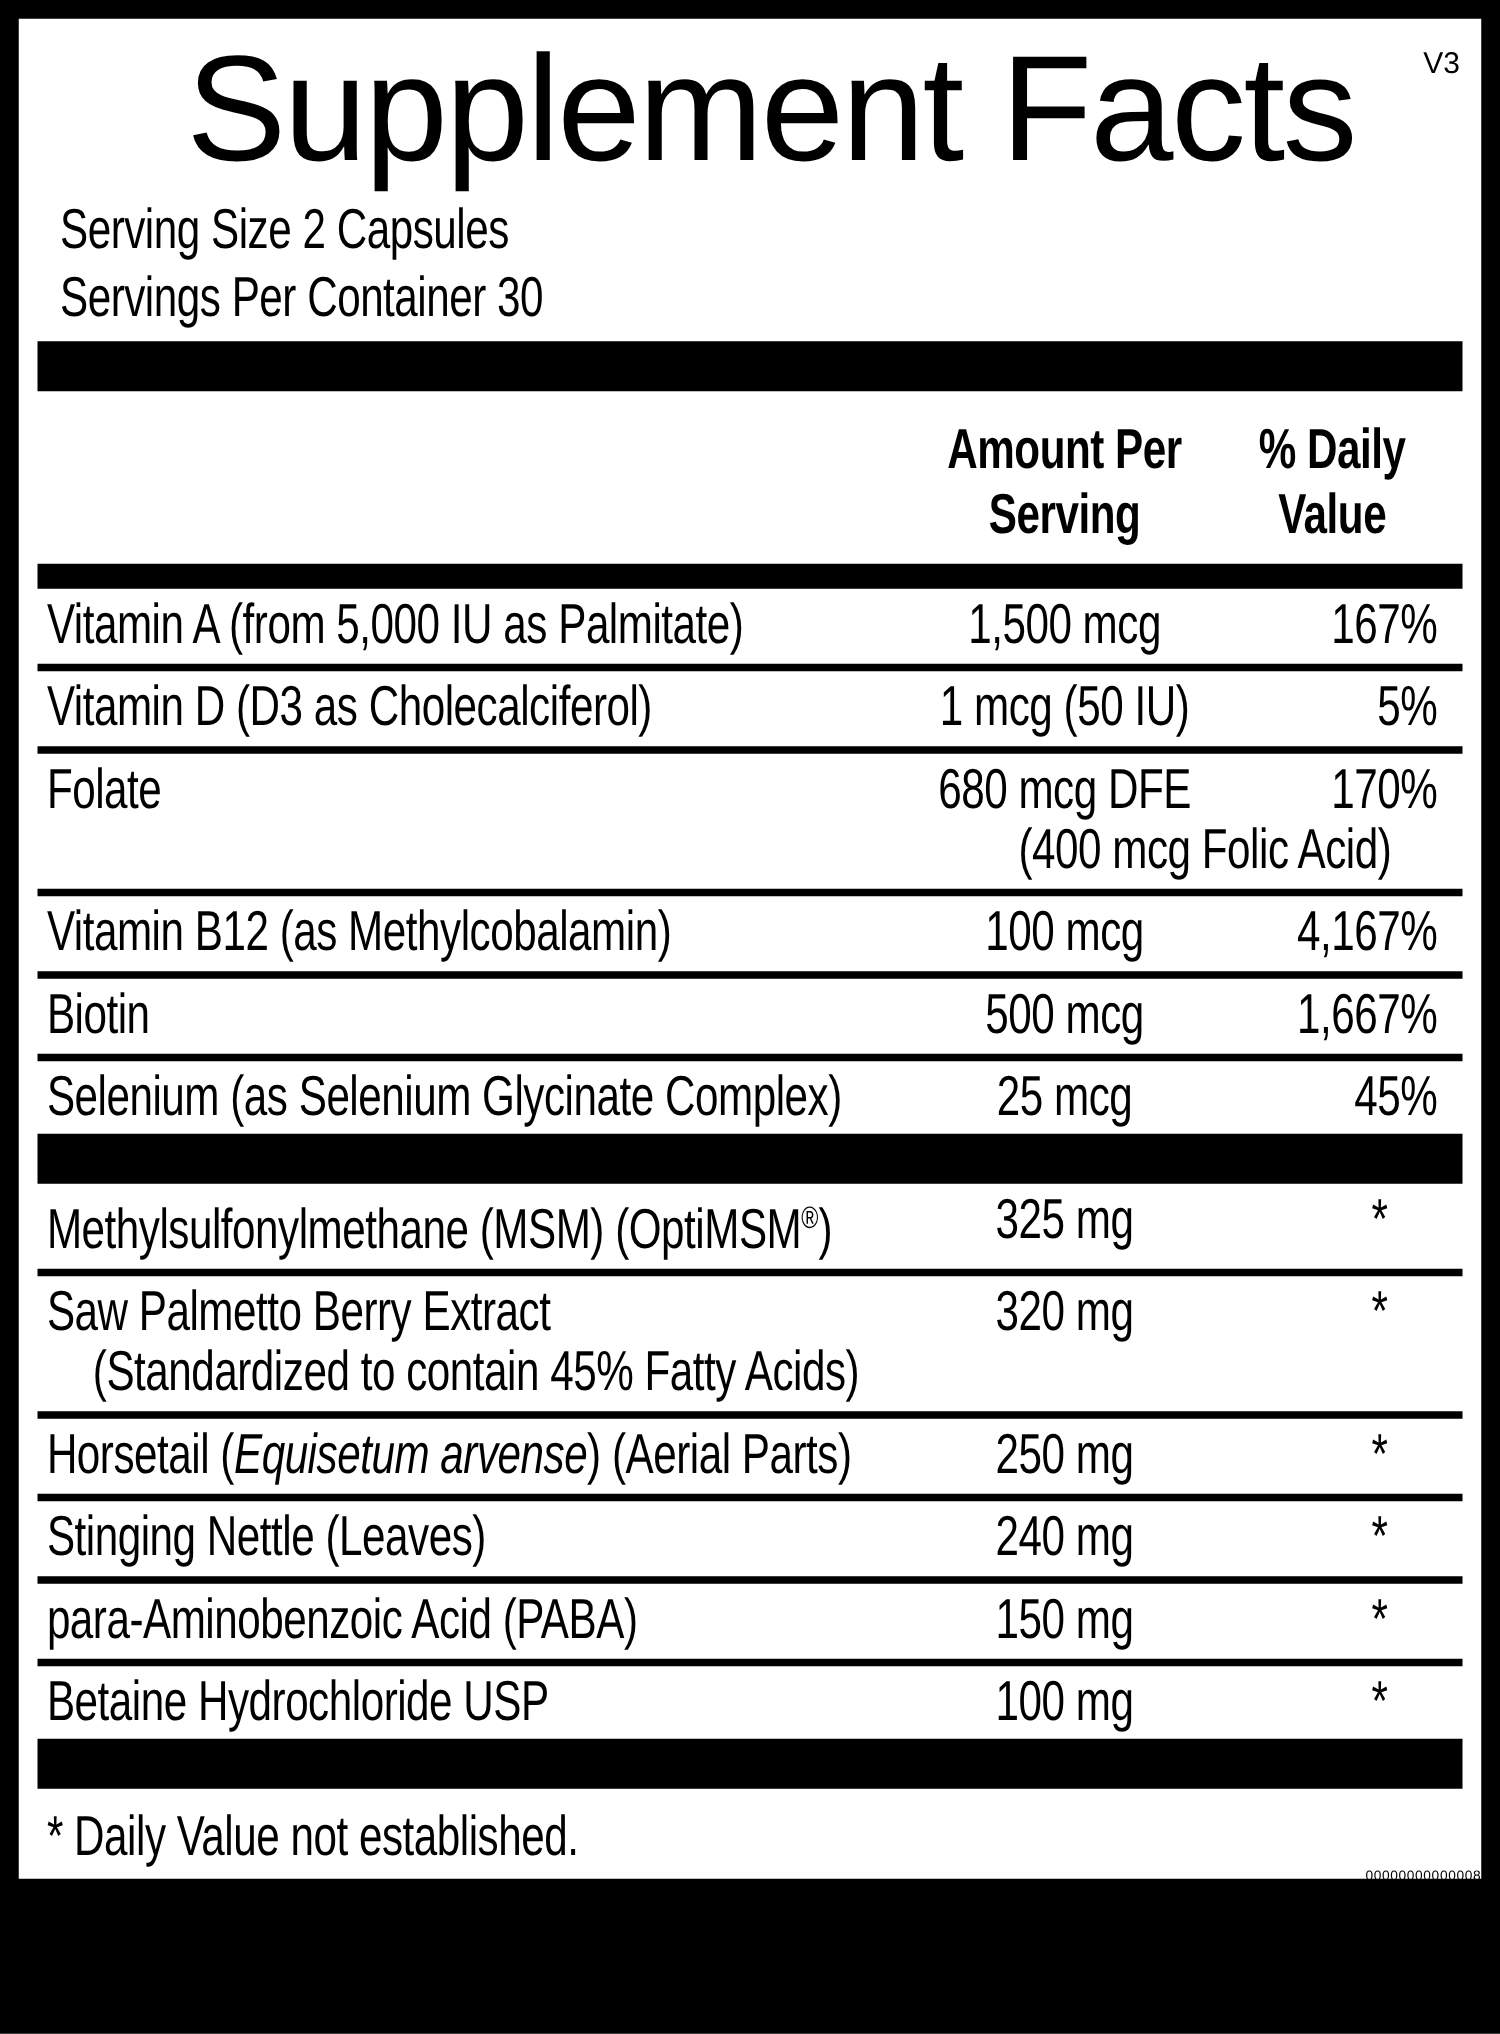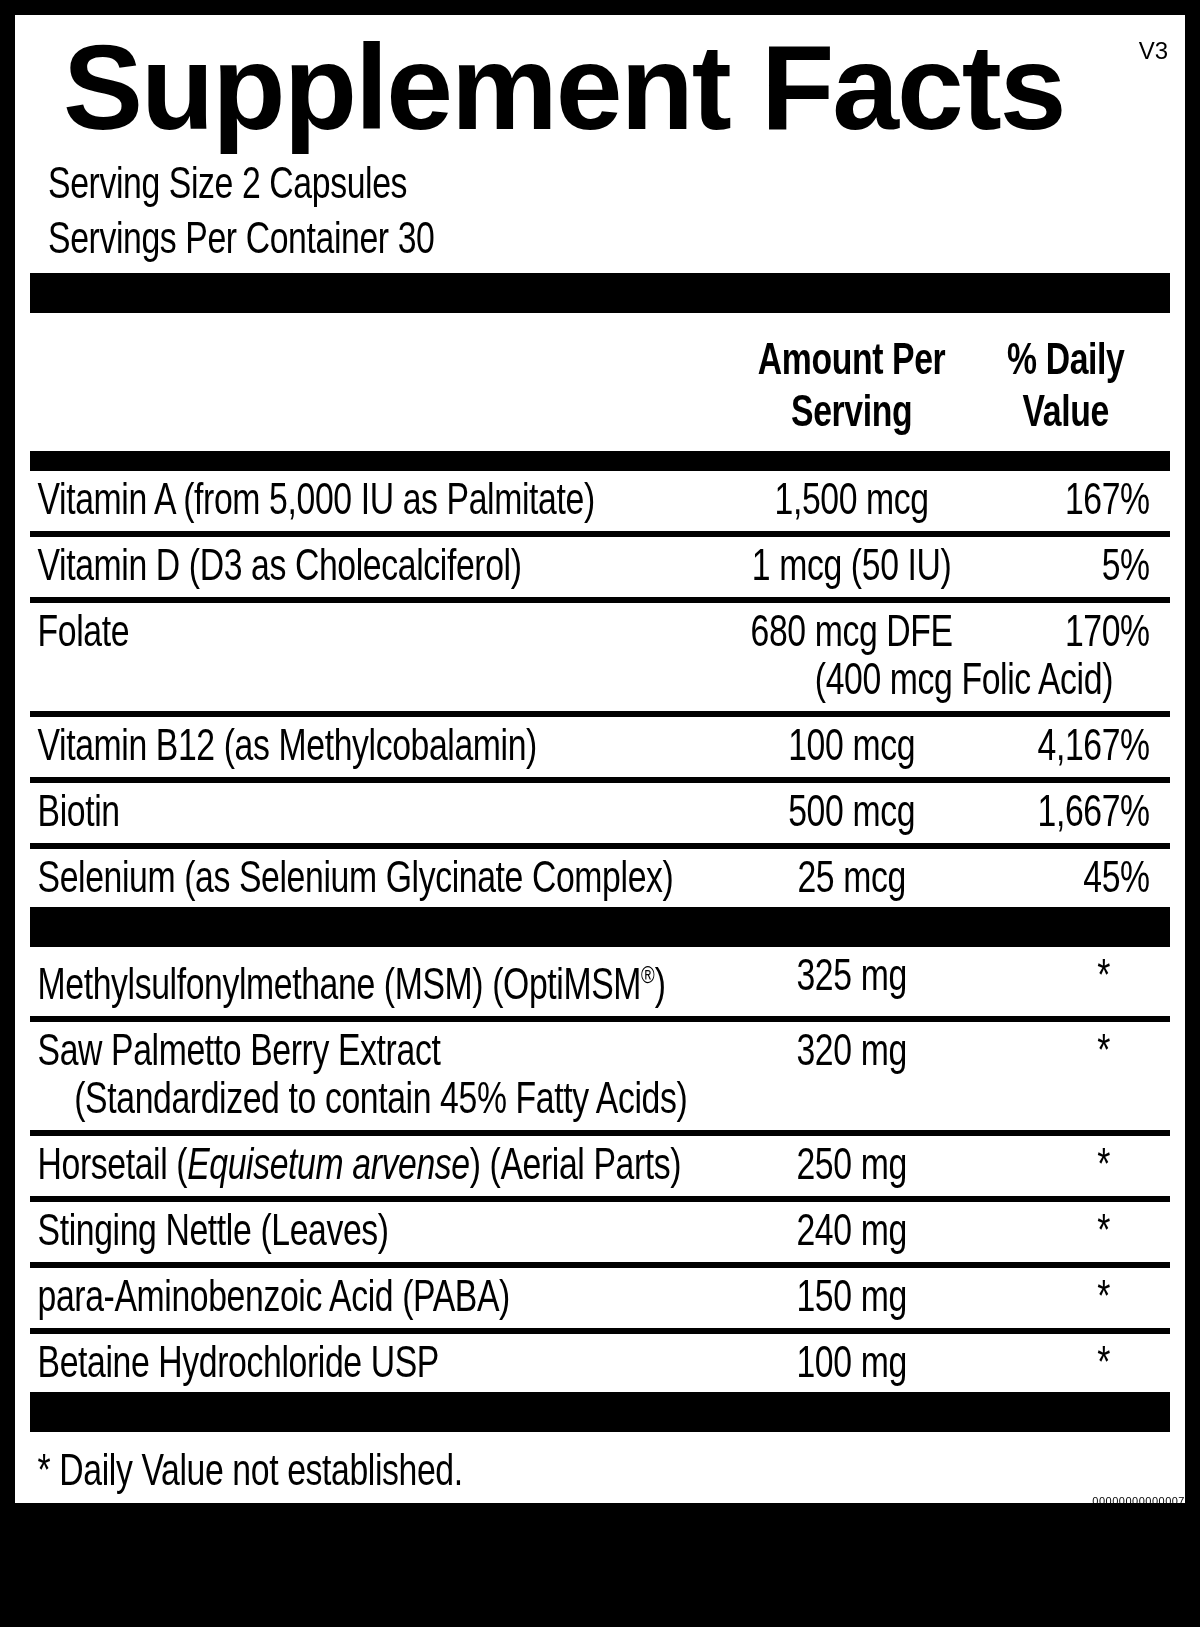--- a/index.html
+++ b/index.html
@@ -13,23 +13,24 @@
   }
   .panel {
     position: absolute; left: 15px; top: 15px;
     width: 1140px; height: 1488px;
     background: #fff;
     padding: 0 15px;
   }
   .title-row { position: relative; }
   .label-title {
     margin: 12px 0 0 33px;
-    font-size: 120px; font-weight: bold;
+    font-size: 120px; font-weight: normal;
     letter-spacing: -2px; line-height: 120px;
     white-space: nowrap;
+    text-align: center;
   }
   .version-tag {
     position: absolute; top: 12px; right: 2px;
     font-size: 24px; line-height: 24px; font-weight: normal;
   }
   
   .condensed {
     width: 1520px;
     transform: scaleX(0.75);
     transform-origin: left top;
@@ -182,15 +183,15 @@
       <div class="amount">100 mg</div>
       <div class="dv star">*</div>
     </div>
 
     <div class="bar"></div>
 
     <div class="footnote">* Daily Value not established.</div>
 
   </div>
 
-  <div class="perforation">00000000000007</div>
+  <div class="perforation">00000000000008</div>
 
 </div>
 
 </body></html>

